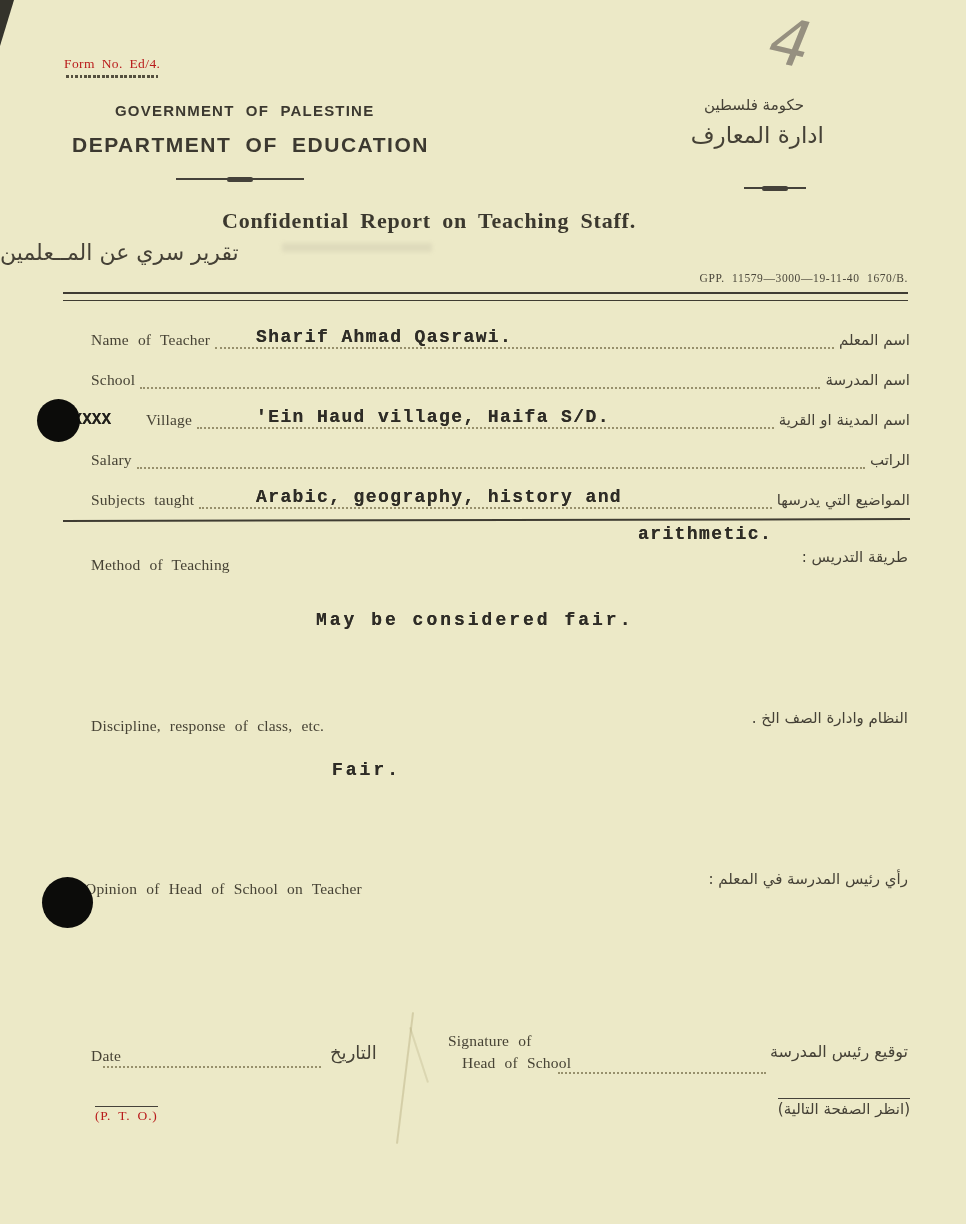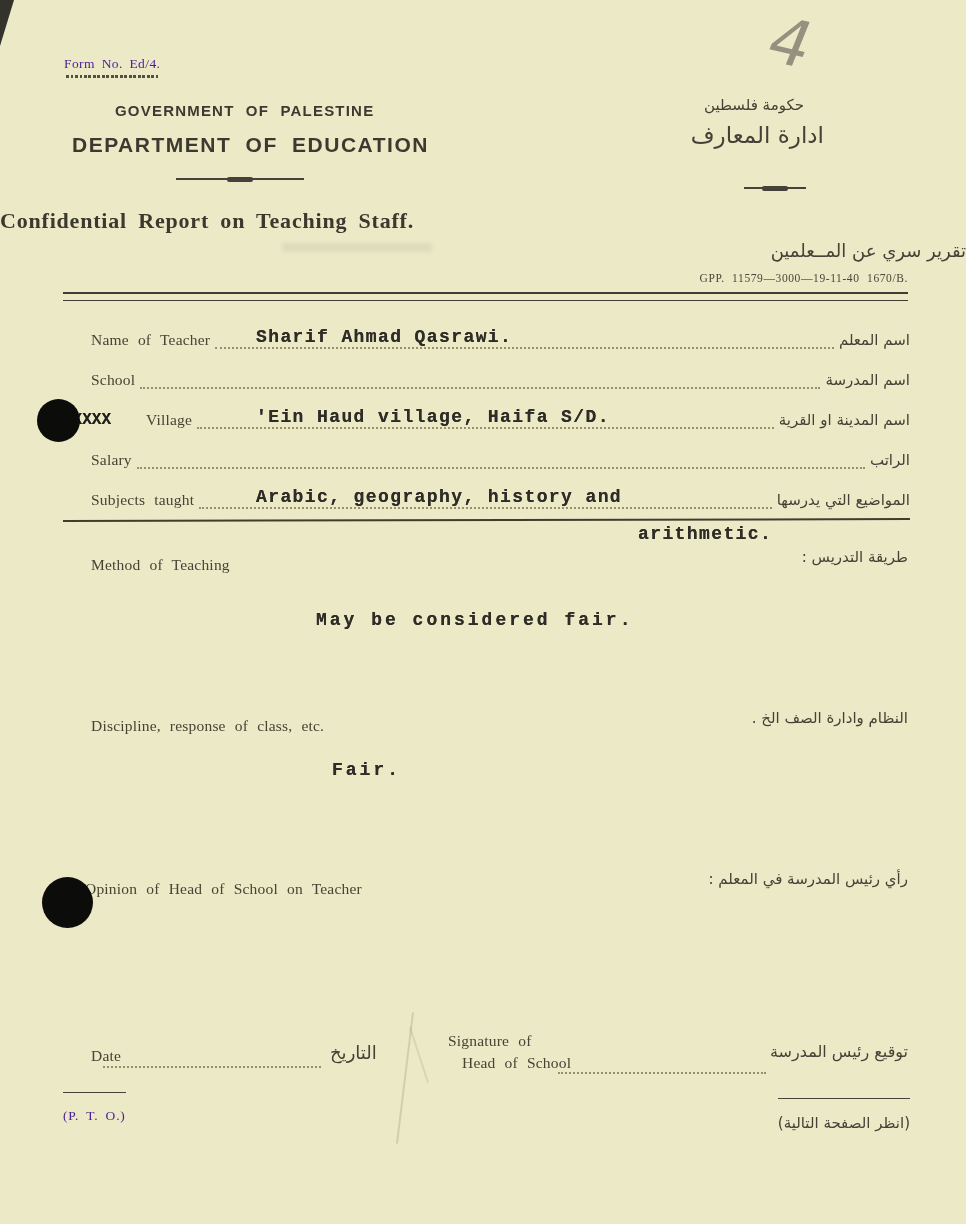--- a/index.html
+++ b/index.html
@@ -2,21 +2,21 @@
 <html><head>
 <meta charset="utf-8">
 <style>
   html,body{margin:0;padding:0;}
   body{width:966px;height:1224px;position:relative;background:#ece9c7;overflow:hidden;
        font-family:"Liberation Serif",serif;}
   .abs{position:absolute;}
   
   .print{color:#474335;font-family:"Liberation Serif",serif;font-size:15.5px;
          word-spacing:5px;letter-spacing:.2px;white-space:nowrap;margin-left:28px;}
-  .print-sm{color:#4c1d95;font-family:"Liberation Serif",serif;font-size:13.5px;
+  .print-sm{color:#b91c1c;font-family:"Liberation Serif",serif;font-size:13.5px;
          word-spacing:3px;letter-spacing:.4px;white-space:nowrap;}
   .gov-en{color:#3c3930;font-family:"Liberation Sans",sans-serif;font-weight:700;
           font-size:15px;letter-spacing:1.2px;word-spacing:6px;white-space:nowrap;margin-left:7px;}
   .dept-en{color:#3c3930;font-family:"Liberation Sans",sans-serif;font-weight:700;
           font-size:21px;letter-spacing:1.5px;word-spacing:7px;white-space:nowrap;}
   .title-en{color:#3b382e;font-family:"Liberation Serif",serif;font-weight:700;
           font-size:22px;letter-spacing:.8px;word-spacing:5px;white-space:nowrap;}
   .gpp{color:#4a463a;font-family:"Liberation Serif",serif;font-size:11.5px;
        letter-spacing:.6px;word-spacing:4px;white-space:nowrap;}
   
@@ -33,21 +33,21 @@
         transform:rotate(-.12deg);}
   .hatch{height:3px;background:repeating-linear-gradient(90deg,#55503f 0 2.5px,transparent 2.5px 4.5px);}
   .divider{height:2px;background:#45423a;position:absolute;}
   .divider::after{content:"";position:absolute;left:50%;top:-1.5px;width:26px;height:5px;
         margin-left:-13px;background:#45423a;border-radius:2px;}
   .row{position:absolute;left:63px;width:847px;height:25px;display:flex;align-items:flex-end;}
   .row .leader{flex:1;border-bottom:2px dotted #97906c;height:100%;margin:0 5px;}
   .row .val{position:absolute;left:193px;bottom:2px;text-align:right;}
   .dotlead{border-bottom:2px dotted #97906c;}
   .punch{position:absolute;background:#0c0c0a;border-radius:50%;}
-  .overlined{border-top:1.6px solid #45423a;padding-top:15px;}
+  .overlined{border-top:1.6px solid #45423a;padding-top:1px;margin-left:32px;}
   .hand{font-family:"DejaVu Sans",sans-serif;color:#8d8779;opacity:.9;}
   .corner{width:0;height:0;border-left:14px solid #34332b;border-bottom:46px solid transparent;}
   .crease{background:#a89f6e;}
 </style>
 </head>
 <body>
 
 <div class="abs corner" style="left:0;top:0"></div>
 <div class="abs crease" style="left:404px;top:1012px;width:2px;height:132px;opacity:.35;transform:rotate(7deg)"></div>
 <div class="abs crease" style="left:418px;top:1026px;width:1.5px;height:58px;opacity:.25;transform:rotate(-18deg)"></div>
@@ -58,22 +58,22 @@
 
 <div class="abs gov-en" style="left:108px;top:102px">GOVERNMENT OF PALESTINE</div>
 <div class="abs dept-en" style="left:72px;top:133px">DEPARTMENT OF EDUCATION</div>
 <div class="divider" style="left:176px;top:178px;width:128px"></div>
 
 <div class="abs hand" style="left:770px;top:6px;font-size:64px;transform:rotate(13deg) skewX(-9deg)">4</div>
 <div class="abs ar" style="right:162px;top:96px;font-size:15px">حكومة فلسطين</div>
 <div class="abs ar" style="right:142px;top:122px;font-size:23px">ادارة المعارف</div>
 <div class="divider" style="left:744px;top:187px;width:62px"></div>
 
-<div class="abs title-en" style="left:0;top:208px;width:858px;">Confidential Report on Teaching Staff.</div>
-<div class="abs ar" style="left:0;top:240px;width:966px;text-align:right;font-size:18px">تقرير سري عن المــعلمين</div>
+<div class="abs title-en" style="left:0;top:208px;width:858px;text-align:center">Confidential Report on Teaching Staff.</div>
+<div class="abs ar" style="left:0;top:240px;width:966px;text-align:left;font-size:22px">تقرير سري عن المــعلمين</div>
 <div class="abs gpp" style="right:58px;top:272px">GPP. 11579—3000—19-11-40  1670/B.</div>
 <div class="abs double-rule"></div>
 
 <div class="row" style="top:324px">
   <span class="print">Name of Teacher</span>
   <span class="leader"></span>
   <span class="typed val">Sharif Ahmad Qasrawi.</span>
   <span class="ar" style="font-size:15px">اسم المعلم</span>
 </div>
 <div class="row" style="top:364px">

